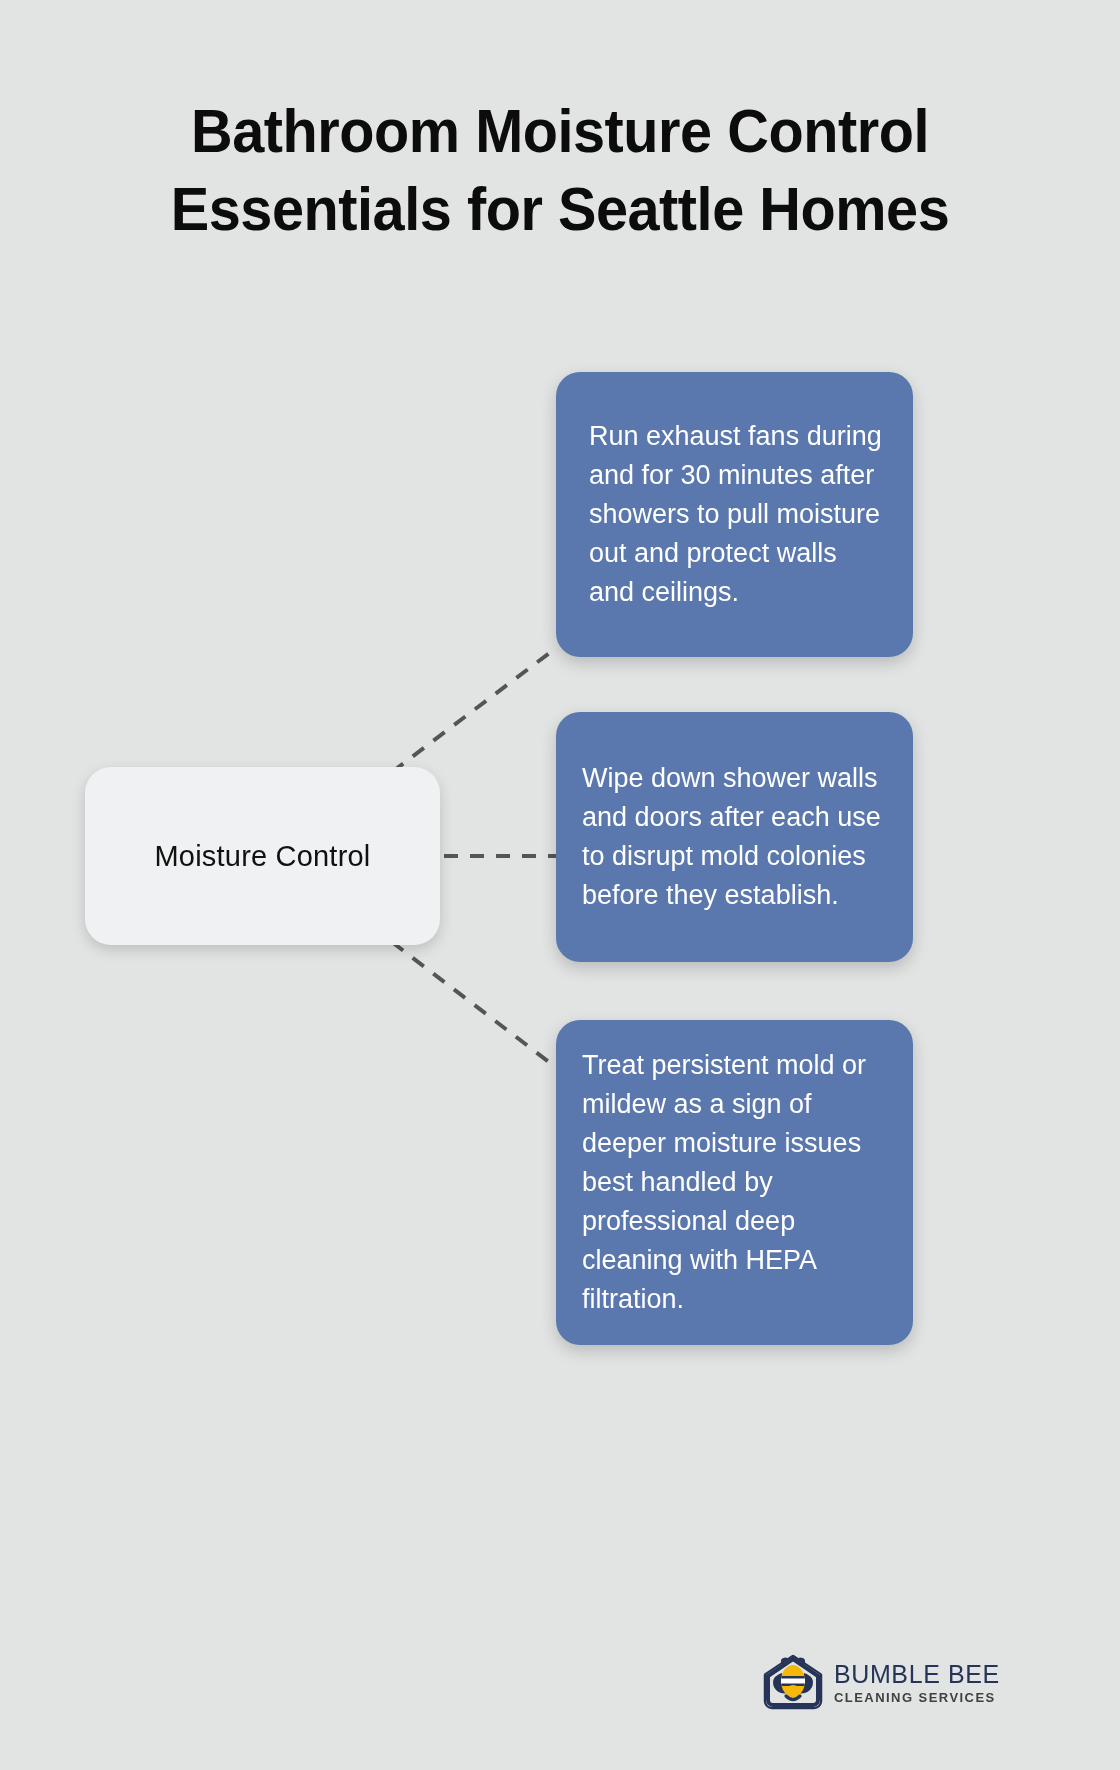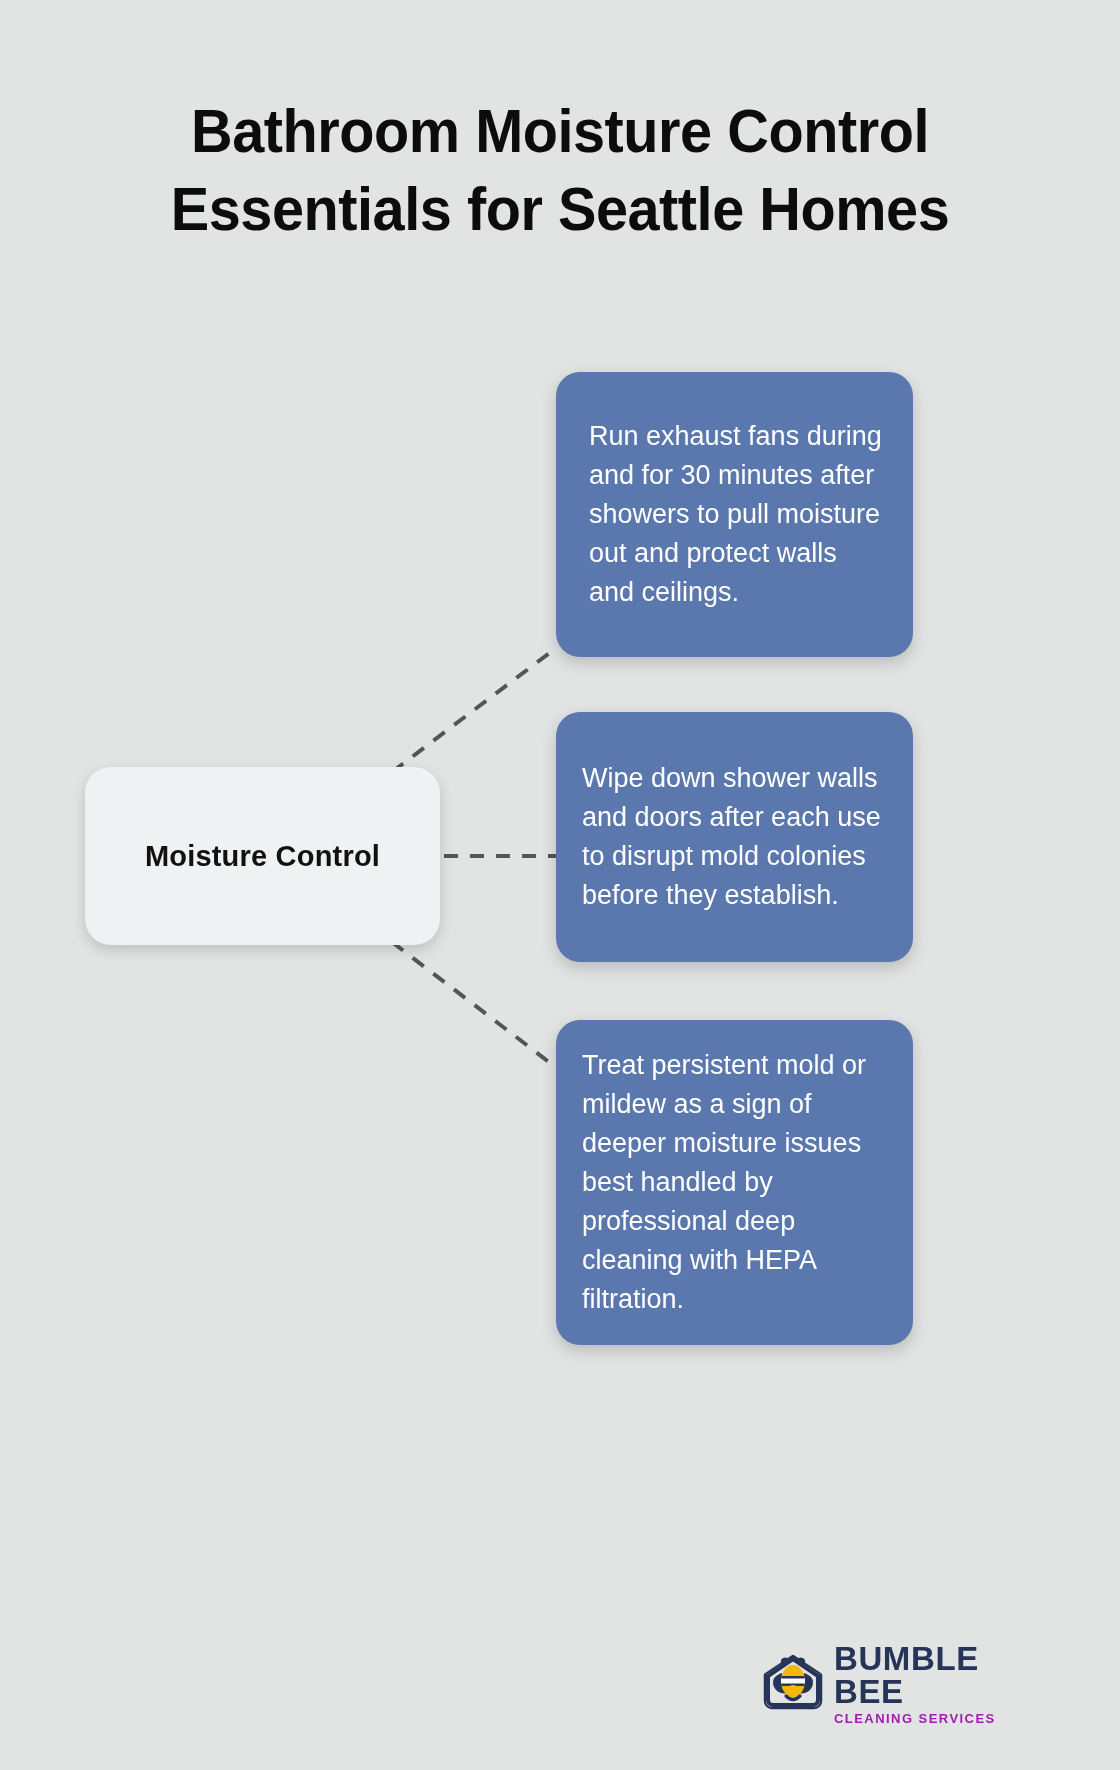--- a/index.html
+++ b/index.html
@@ -65,21 +65,21 @@
     height: 178px;
     background: #f0f1f2;
     border-radius: 26px;
     box-shadow: 0 5px 14px rgba(0,0,0,0.16);
     display: flex;
     align-items: center;
     justify-content: center;
   }
   .center-node-label {
     font-size: 29px;
-    font-weight: 700;
+    font-weight: 400;
     color: #111111;
     letter-spacing: 0.2px;
   }
 
   .card {
     position: absolute;
     left: 556px;
     width: 357px;
     background: #5a78ad;
     border-radius: 24px;
@@ -107,29 +107,29 @@
     top: 1652px;
     width: 290px;
     height: 62px;
     display: flex;
     align-items: center;
     gap: 8px;
   }
   .logo-mark { width: 66px; height: 60px; flex: 0 0 auto; }
   .logo-type { display: flex; flex-direction: column; justify-content: center; line-height: 1; }
   .logo-title {
-    font-size: 33px;
-    font-weight: 700;
+    font-size: 25px;
+    font-weight: 400;
     color: #263457;
     letter-spacing: 0.6px;
   }
   .logo-sub {
     font-size: 13px;
     font-weight: 700;
-    color: #a21caf;
+    color: #404040;
     letter-spacing: 1.45px;
     margin-top: 4px;
   }
 </style>
 </head>
 <body>
 
 <div class="page">
 
   <div class="title">

